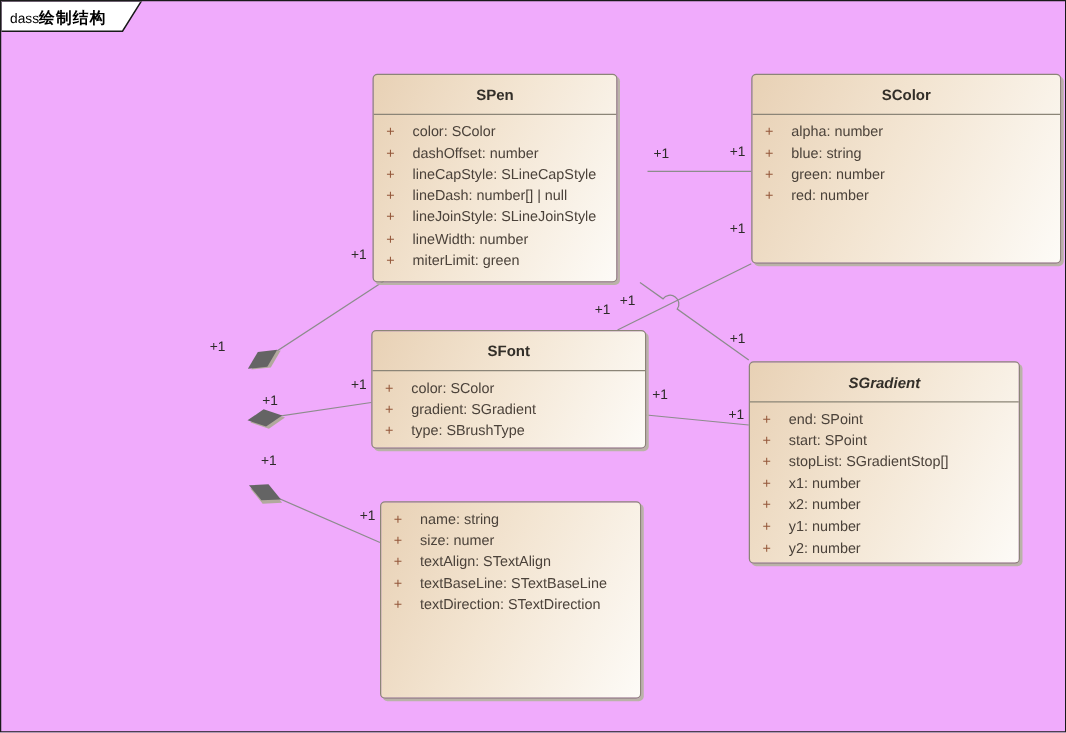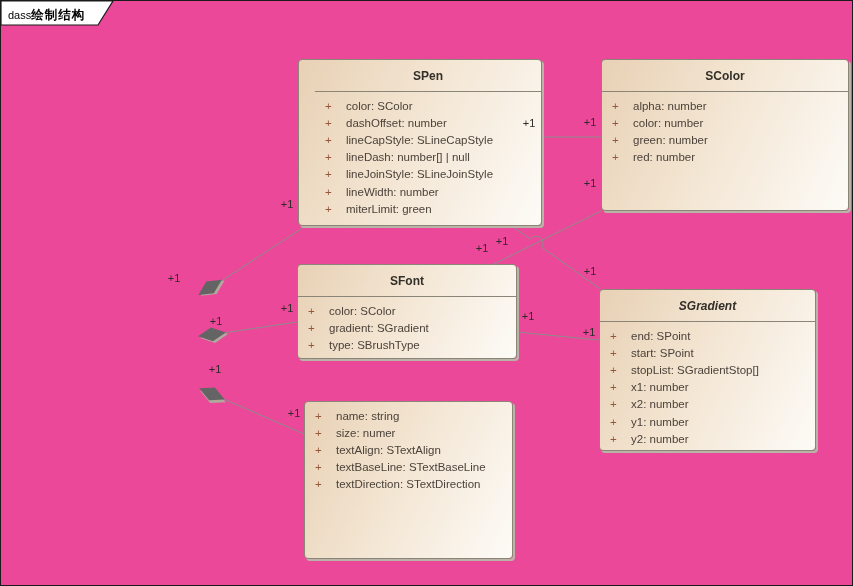--- a/index.html
+++ b/index.html
@@ -1,16 +1,16 @@
 <!DOCTYPE html>
 <html><head>
 <meta charset="utf-8">
 <style>
   html,body{margin:0;padding:0;background:#d8d8d8;font-family:"Liberation Sans",sans-serif;}
-  #canvas{position:relative;width:853px;height:586px;background:#ec4899;border:1px solid #1a1a1a;box-sizing:border-box;overflow:hidden;}
+  #canvas{position:relative;width:853px;height:586px;background:#f0abfc;border:1px solid #1a1a1a;box-sizing:border-box;overflow:hidden;}
   #wires{position:absolute;left:0;top:0;width:853px;height:586px;}
 
   .uml-box{position:absolute;box-sizing:border-box;
     background:linear-gradient(115deg,#e8d1b5 0%,#f3e5d2 45%,#fdfbf7 100%);
     border:1px solid #8b8577;border-radius:4px;box-shadow:2px 2px 0 #bab3a8;}
   .uml-title{height:32px;box-sizing:border-box;border-bottom:1px solid #8b8577;
     display:flex;align-items:center;justify-content:center;
     font-weight:bold;font-size:12px;color:#332f29;}
   .uml-title.italic{font-style:italic;}
   .attrs{padding-top:5px;}
@@ -57,21 +57,21 @@
       <polygon points="0,2 14,-5 28,2 14,9" fill="#b1a99d"></polygon>
       <polygon points="-2,0 12,-7 26,0 12,7" fill="#646464"></polygon>
     </g>
   </svg>
 
   <div class="frame-tab-text">
     <span class="kw">dass</span><span class="nm">绘制结构</span>
   </div>
 
 
-  <div class="uml-box" style="left:297px;top:58px;width:244px;height:167px;padding-left:16px;">
+  <div class="uml-box" style="left:297px;top:58px;width:196px;height:167px;">
     <div class="uml-title">SPen</div>
     <div class="attrs">
       <div class="attr-row">
           <span class="vis">+</span>
           <span>color: SColor</span>
         </div>
       <div class="attr-row">
           <span class="vis">+</span>
           <span>dashOffset: number</span>
         </div>
@@ -100,21 +100,21 @@
 
   <div class="uml-box" style="left:600px;top:58px;width:248px;height:152px;">
     <div class="uml-title">SColor</div>
     <div class="attrs">
       <div class="attr-row">
           <span class="vis">+</span>
           <span>alpha: number</span>
         </div>
       <div class="attr-row">
           <span class="vis">+</span>
-          <span>color: number</span>
+          <span>blue: string</span>
         </div>
       <div class="attr-row">
           <span class="vis">+</span>
           <span>green: number</span>
         </div>
       <div class="attr-row">
           <span class="vis">+</span>
           <span>red: number</span>
         </div>
     </div>

